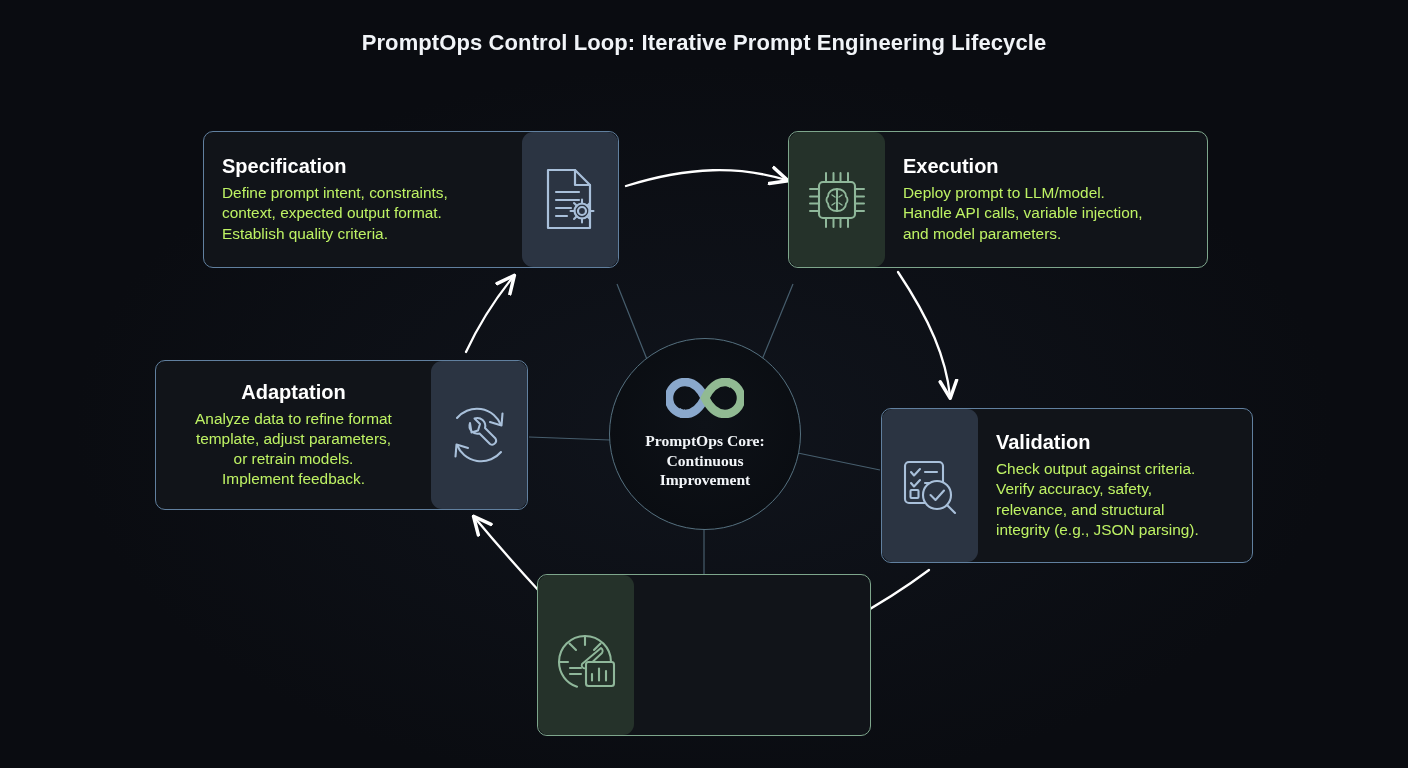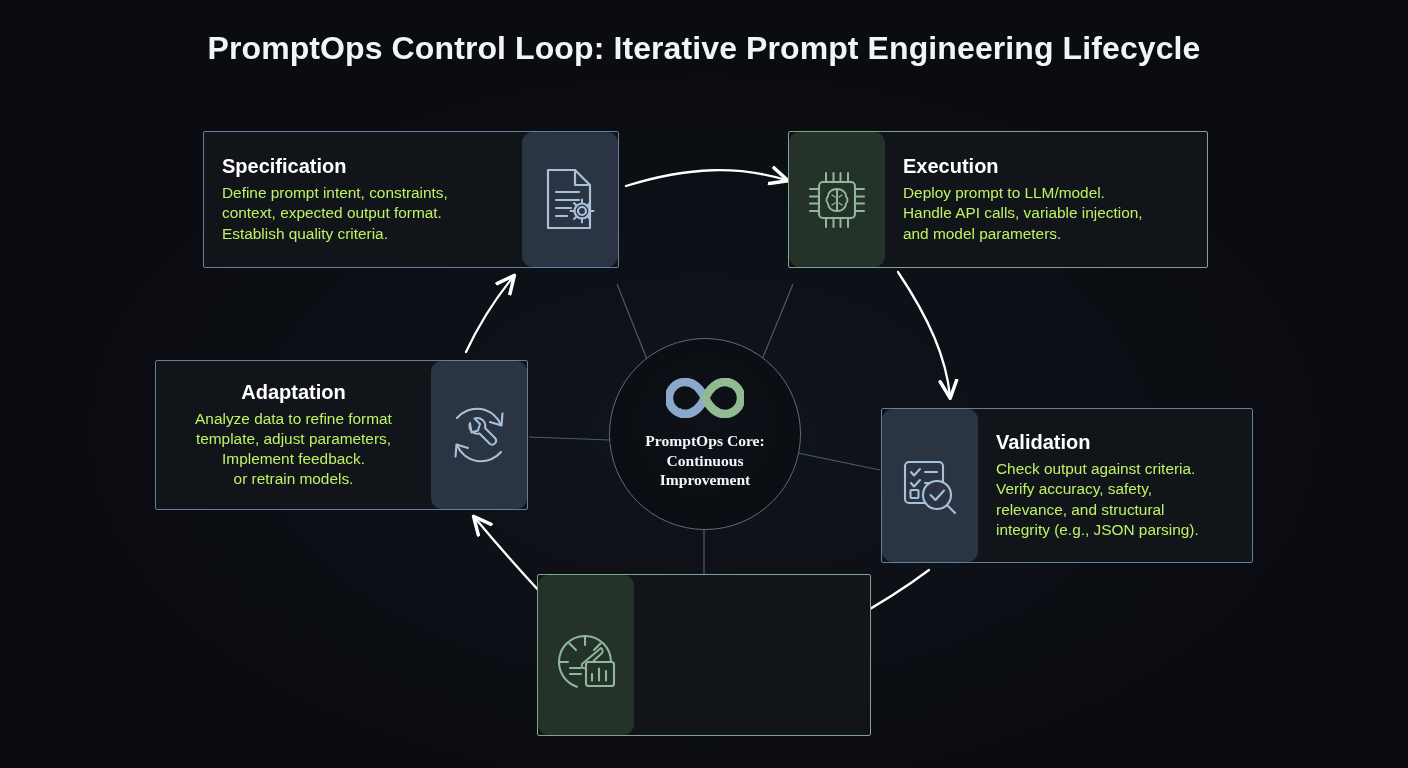--- a/index.html
+++ b/index.html
@@ -19,39 +19,39 @@
     height: 768px;
     background:
       radial-gradient(ellipse 900px 520px at 704px 430px, #10141c 0%, #0a0c11 70%);
   }
 
   
   #title {
     position: absolute;
     top: 30px; left: 0; width: 1408px;
     text-align: center;
-    font-size: 32px;
+    font-size: 22px;
     font-weight: bold;
     letter-spacing: 0.1px;
     color: #f1f4f8;
   }
 
   
   #links {
     position: absolute;
     top: 0; left: 0;
     width: 1408px; height: 768px;
     pointer-events: none;
   }
 
   
   .node {
     position: absolute;
     box-sizing: border-box;
-    border-radius: 2px;
+    border-radius: 10px;
     display: flex;
     align-items: stretch;
     overflow: hidden;
   }
   .node.blue {
     border: 1.6px solid #61809f;
     background: #111419;
   }
   .node.green {
     border: 1.6px solid #7ea68c;
@@ -268,22 +268,22 @@
       </svg>
     </div>
   </div>
 
   <div class="node blue" id="node-adaptation">
     <div class="body align-right">
       <div class="node-title">Adaptation</div>
       <div class="node-desc">
         <div>Analyze data to refine format</div>
         <div>template, adjust parameters,</div>
+        <div>or retrain models.</div>
         <div>Implement feedback.</div>
-        <div>or retrain models.</div>
       </div>
     </div>
     <div class="iconpanel blue">
       <svg width="68" height="68" viewBox="0 0 68 68" fill="none" stroke="#a9c0da" stroke-width="2.1" stroke-linecap="round" stroke-linejoin="round">
         <path d="M56,24 A26,26 0 0 0 12,17"></path>
         <polyline points="57.5,12.5 56.5,24.5 45,21"></polyline>
         <path d="M12,44 A26,26 0 0 0 56,51"></path>
         <polyline points="10.5,55.5 11.5,43.5 23,47"></polyline>
         <path d="M25,22 a8,8 0 0 0 9.5,10.5 L45,43 a4,4 0 0 0 5.5,-5.5 L40,27 A8,8 0 0 0 29.5,17.5 L35,23 L33,29.5 L26.5,31.5 Z" stroke-width="2"></path>
       </svg>

